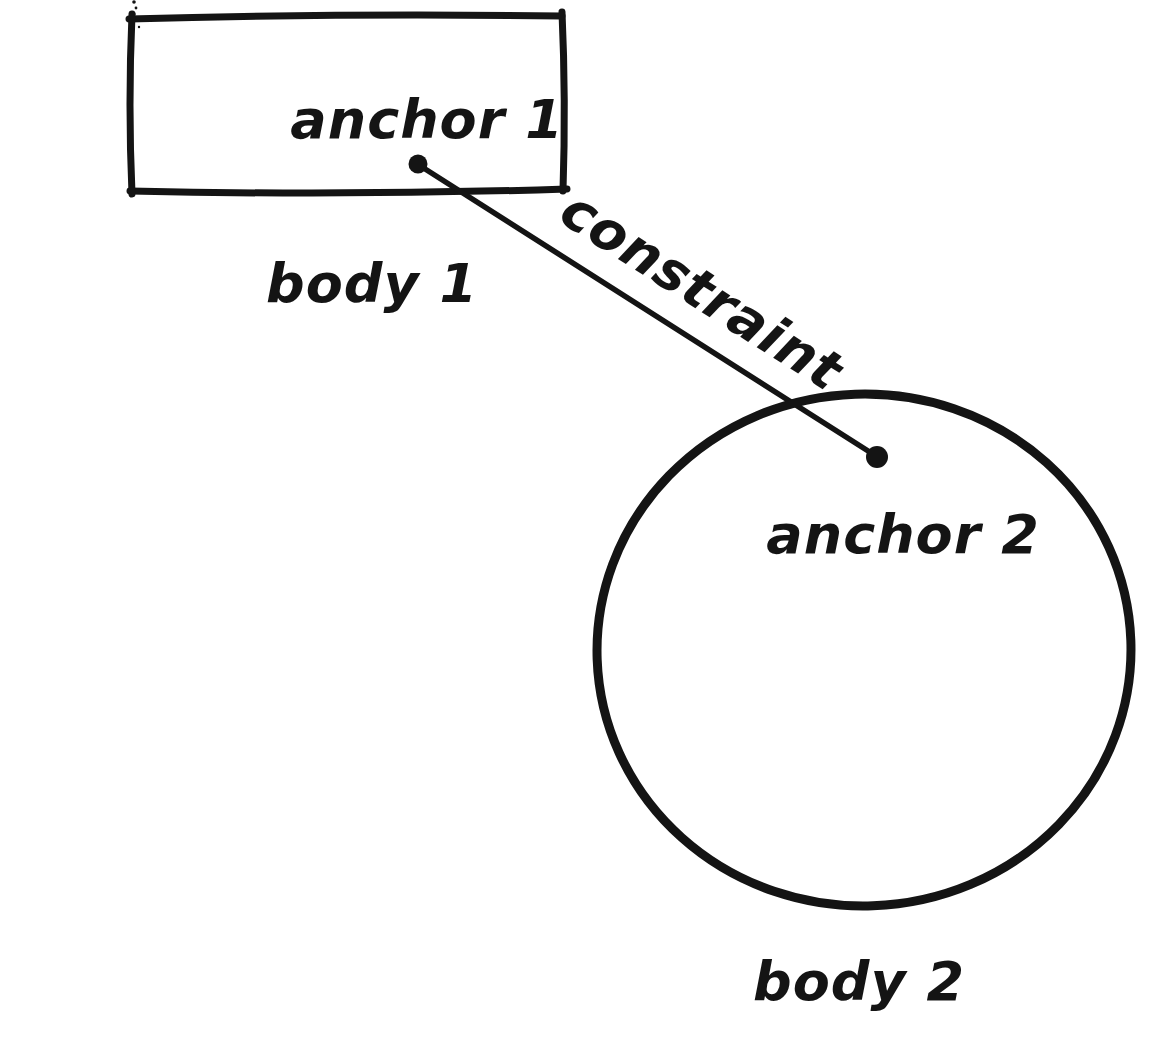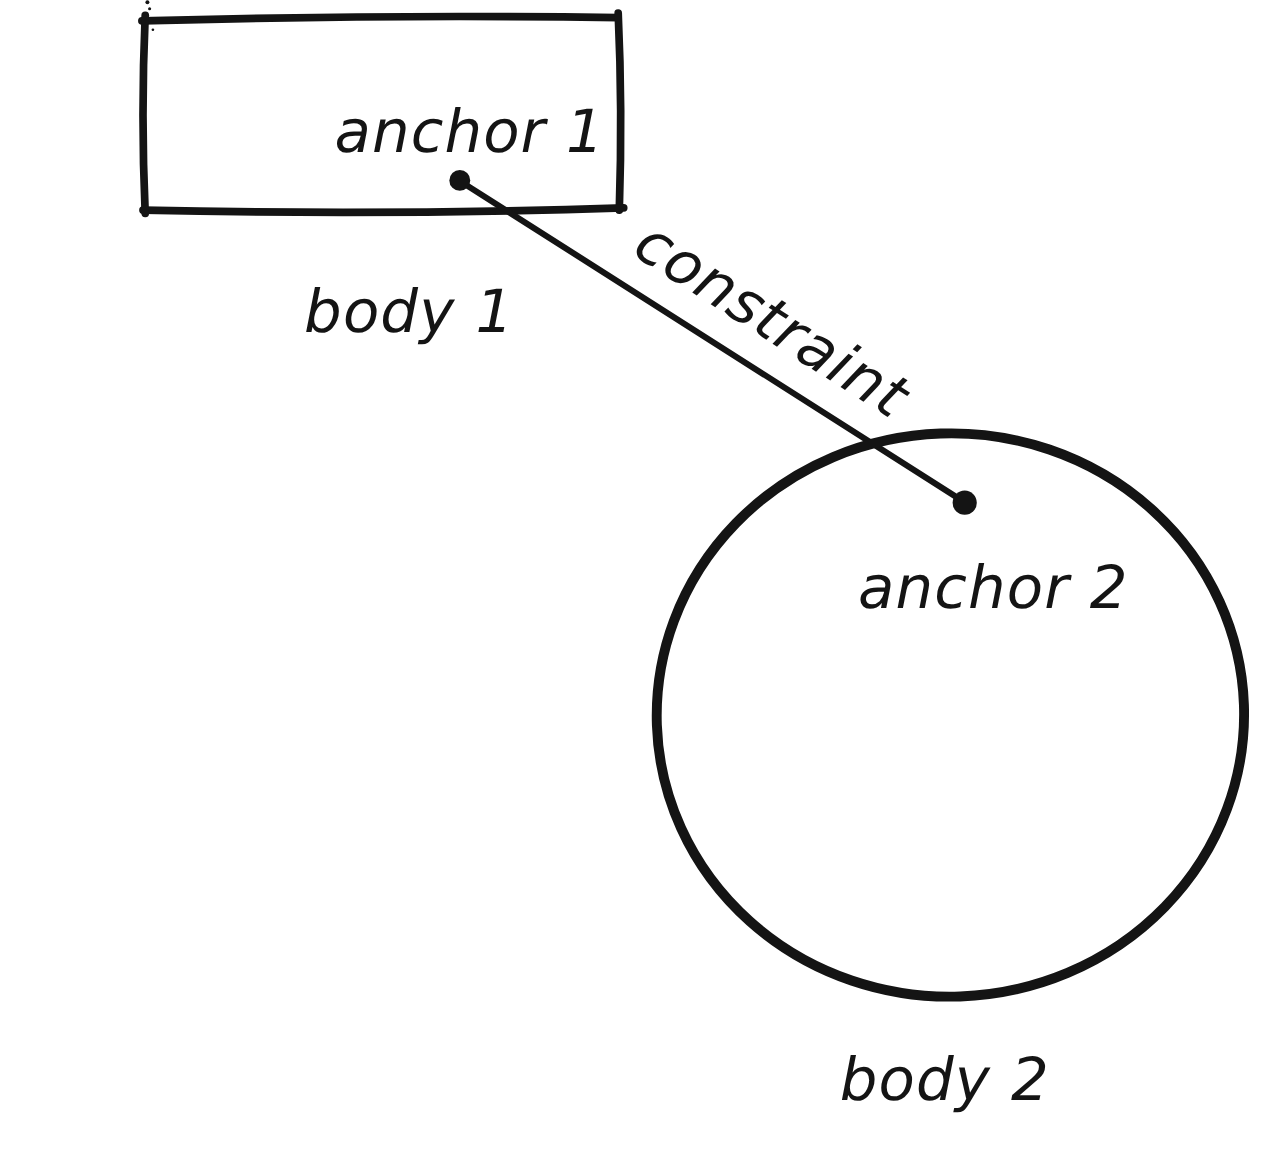--- a/index.html
+++ b/index.html
@@ -10,20 +10,21 @@
     margin: 0;
     padding: 0;
     background: var(--background);
   }
   .canvas {
     position: relative;
     width: 1152px;
     height: 1045px;
     background: var(--background);
     overflow: hidden;
+    font-weight: bold;
   }
   svg.diagram {
     position: absolute;
     inset: 0;
     width: 100%;
     height: 100%;
   }
   .stroke {
     fill: none;
     stroke: var(--ink);

